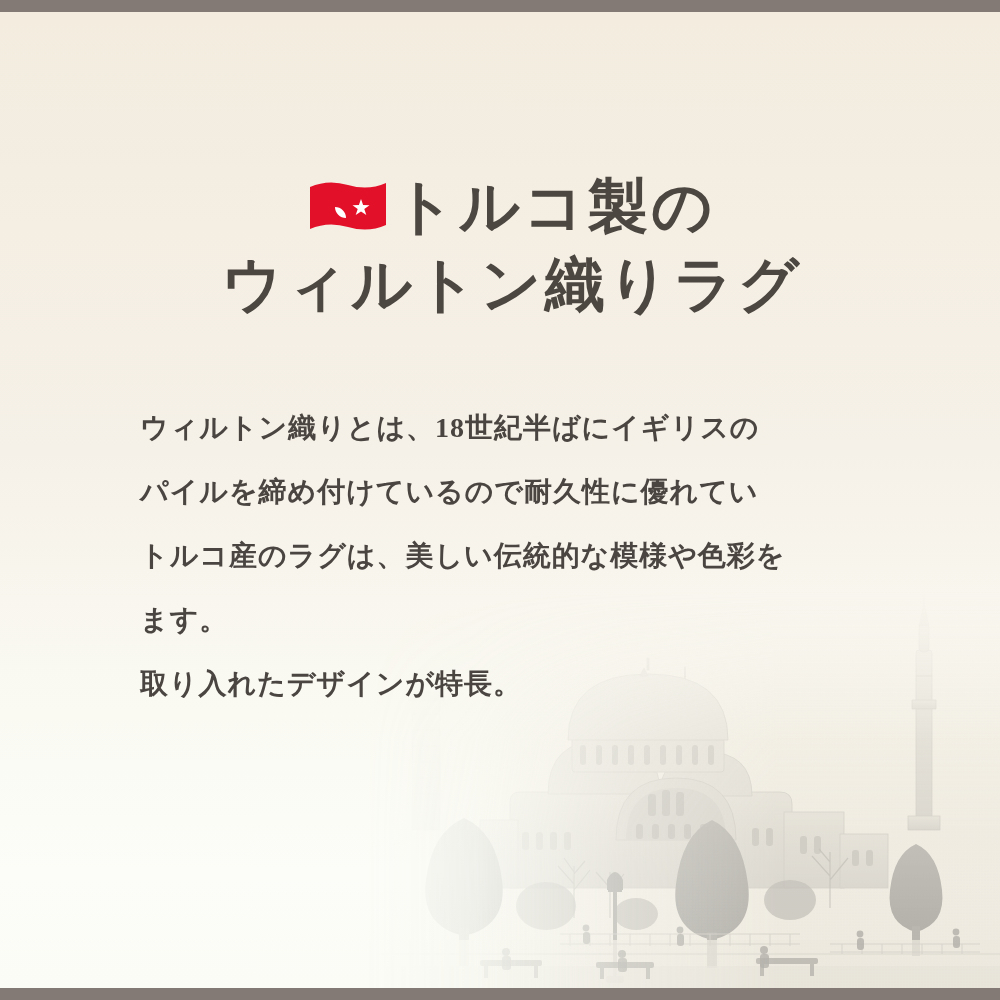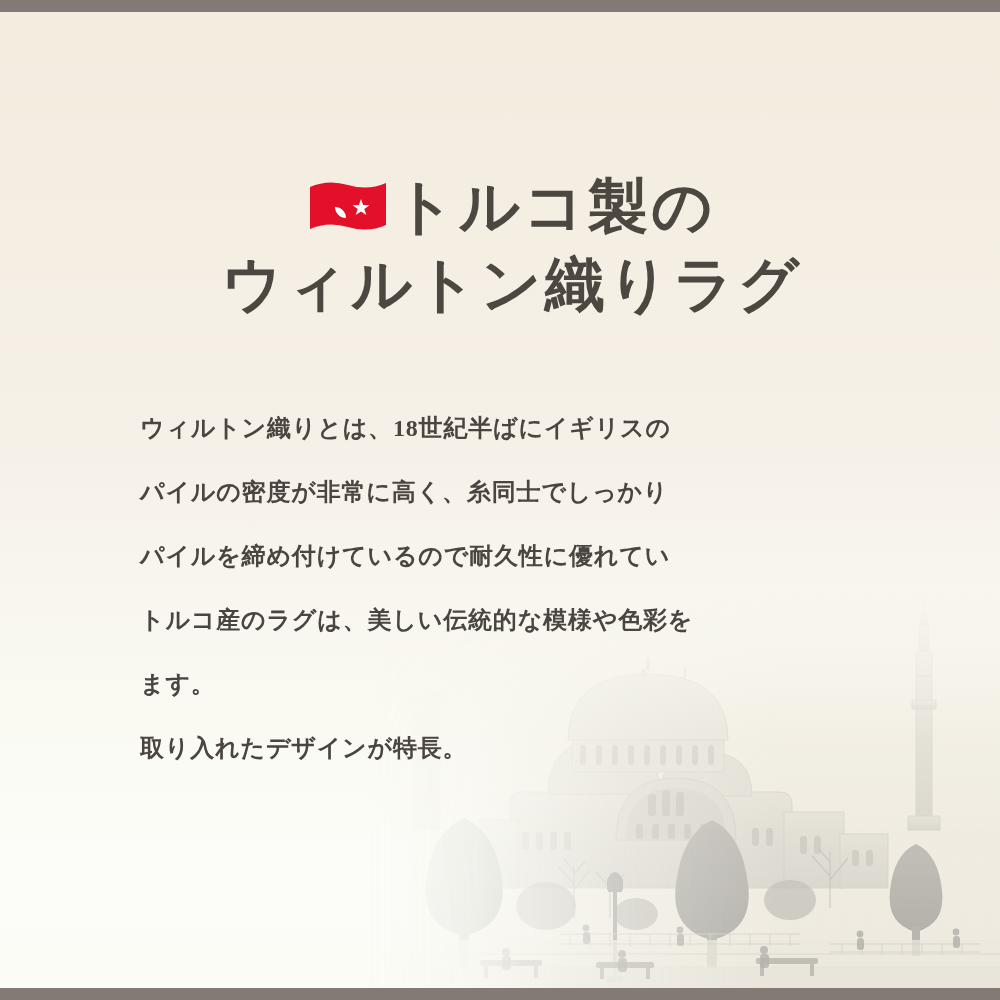--- a/index.html
+++ b/index.html
@@ -89,21 +89,21 @@
   .body-copy {
     position:absolute;
     left:140px; top:396px;
     width:760px;
     z-index:20;
   }
   .body-line {
     font-family:"Liberation Serif", serif;
     font-weight:700;
     color:#4a4540;
-    font-size:24px;
+    font-size:28px;
     line-height:64px;
     letter-spacing:.035em;
     white-space:nowrap;
   }
 </style>
 </head>
 <body>
 
 <div id="page">
 
@@ -302,21 +302,20 @@
           <path d="M40 30 m-11 0 a11 11 0 1 0 11 -11 a8.6 8.6 0 1 1 0 22 a11 11 0 0 0 -11 -11 z" fill="#ffffff"></path>
           <path d="M55 22 l2.1 6.1 l6.4 .1 l-5.2 3.8 l2 6.1 l-5.3 -3.7 l-5.3 3.7 l2 -6.1 l-5.2 -3.8 l6.4 -.1 z" fill="#ffffff"></path>
         </svg>
       </span><span>トルコ製の</span>
     </div>
     <div class="heading-line l2">ウィルトン織りラグ</div>
   </div>
 
   <div class="body-copy">
     <div class="body-line">ウィルトン織りとは、18世紀半ばにイギリスの</div>
-    <div class="body-line">パイルの密度が非常に高く、糸同士でしっかり</div>
     <div class="body-line">パイルを締め付けているので耐久性に優れてい</div>
     <div class="body-line">トルコ産のラグは、美しい伝統的な模様や色彩を</div>
     <div class="body-line">ます。</div>
     <div class="body-line">取り入れたデザインが特長。</div>
   </div>
 
   <div class="edge-bar bottom"></div>
 </div>
 
 </body></html>

